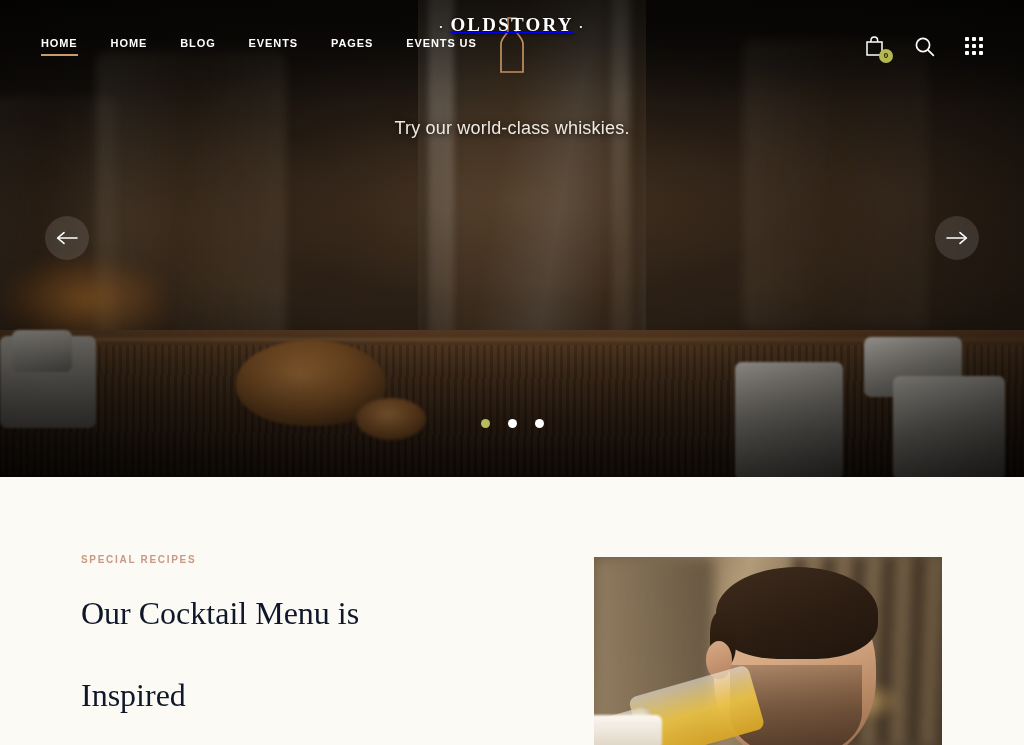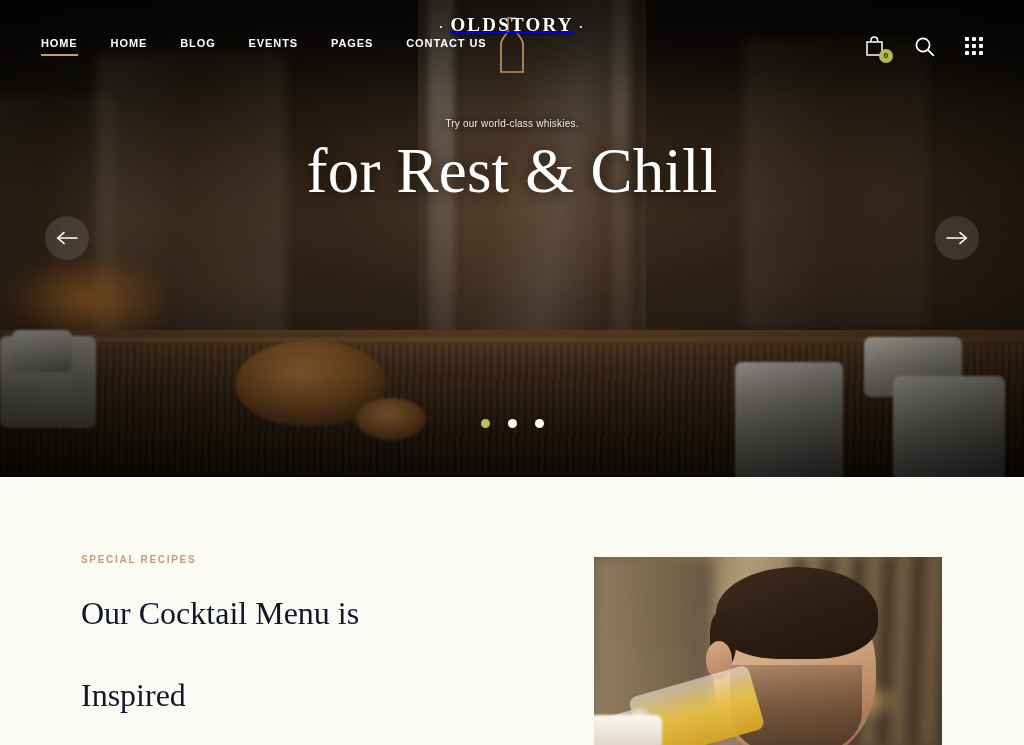--- a/index.html
+++ b/index.html
@@ -184,21 +184,21 @@
   }
   .grid-icon { display:grid; grid-template-columns:repeat(3,4px); gap:3px; }
   .grid-icon i { width:4px; height:4px; background:#fff; border-radius:1px; display:block; }
 
   
   .hero-content {
     position:absolute; left:0; right:0; top:118px;
     text-align:center; z-index:15;
   }
   .hero-sub {
-    color:#efe9e0; font-size:10px; letter-spacing:.2px;
+    color:#efe9e0; font-size:18px; letter-spacing:.2px;
     margin-bottom:10px;
     text-shadow:0 1px 6px rgba(0,0,0,.85);
   }
   .hero-title {
     font-family:"Liberation Serif", serif;
     color:#ffffff;
     font-size:63px; line-height:1.03;
     font-weight:normal; letter-spacing:.2px;
     text-shadow:0 2px 16px rgba(0,0,0,.75);
   }
@@ -354,21 +354,21 @@
   </div>
 
   <div class="header">
 
     <nav class="nav">
       <a class="nav-item active" href="#">HOME</a>
       <a class="nav-item" href="#">HOME</a>
       <a class="nav-item" href="#">BLOG</a>
       <a class="nav-item" href="#">EVENTS</a>
       <a class="nav-item" href="#">PAGES</a>
-      <a class="nav-item" href="#">CONTACT US</a>
+      <a class="nav-item" href="#">EVENTS US</a>
     </nav>
 
     <a class="logo" href="#">
       <svg class="logo-bottle" viewBox="0 0 40 58">
         <path d="M16 2 h8 v12 c0 4 7 8 7 14 v28 h-22 v-28 c0-6 7-10 7-14 z" fill="none" stroke="#c0905f" stroke-width="1.7"></path>
       </svg>
       <span class="logo-word">
         <span class="logo-dot">·</span><span>OLDSTORY</span><span class="logo-dot">·</span>
       </span>
     </a>
@@ -403,21 +403,20 @@
             <i></i>
         </span>
       </div>
 
     </div>
   </div>
 
   <div class="hero-content">
     <div class="hero-sub">Try our world-class whiskies.</div>
     <h1 class="hero-title">
-      <span>for Rest &amp; Chill</span>
     </h1>
   </div>
 
   <div class="arrow-btn prev">
     <svg width="22" height="14" viewBox="0 0 22 14">
       <line x1="21" y1="7" x2="2" y2="7" stroke="#fff" stroke-width="1.6" stroke-linecap="round"></line>
       <polyline points="8,1.6 1.6,7 8,12.4" fill="none" stroke="#fff" stroke-width="1.6" stroke-linecap="round" stroke-linejoin="round"></polyline>
     </svg>
   </div>
 

